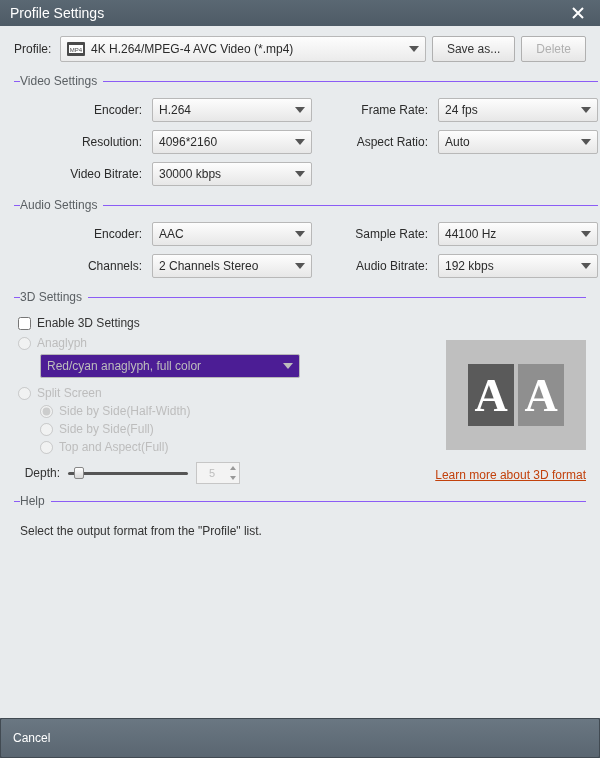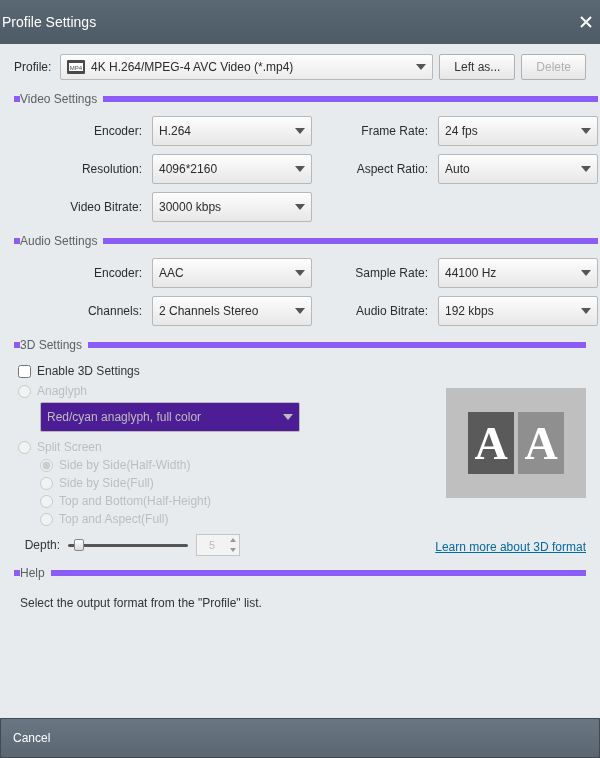--- a/index.html
+++ b/index.html
@@ -1,43 +1,43 @@
 <!DOCTYPE html>
 <html><head>
 <meta charset="utf-8">
 <style>
 * { box-sizing: border-box; margin: 0; padding: 0; font-family: "Segoe UI", Tahoma, sans-serif; }
 body { background: #e8ebed; width: 600px; height: 758px; overflow: hidden; font-size: 12px; color: #333; }
 
-.titlebar { height: 44px; background: linear-gradient(#5a6873,#4e5b66); color: #fff; display: flex; align-items: center; padding: 0 2px; }
+.titlebar { height: 26px; background: linear-gradient(#5a6873,#4e5b66); color: #fff; display: flex; align-items: center; padding: 0 10px; }
 .titlebar .title { flex: 1; font-size: 14px; }
 .titlebar .close { width: 24px; height: 24px; display: flex; align-items: center; justify-content: center; cursor: pointer; }
 .titlebar .close svg { width: 12px; height: 12px; }
 
 .content { padding: 10px 14px 0 14px; }
 
 .profile-row { display: flex; align-items: center; gap: 6px; margin-bottom: 12px; }
 .profile-row .plabel { width: 40px; text-align: left; color: #2b2b2b; }
 .profile-select { flex: 1; height: 26px; background: linear-gradient(#fdfdfd,#ebebeb); border: 1px solid #b8b8b8; border-radius: 2px; display: flex; align-items: center; padding: 0 6px; cursor: pointer; }
 .profile-select .fmt-icon { width: 18px; height: 14px; margin-right: 6px; }
 .profile-select .ptext { flex: 1; font-size: 12px; color: #2b2b2b; }
 .profile-select .chev { width: 10px; }
 
 .btn { height: 26px; padding: 0 14px; background: linear-gradient(#fdfdfd,#e6e6e6); border: 1px solid #b0b0b0; border-radius: 2px; font-size: 12px; cursor: pointer; color: #333; }
 .btn.disabled { color: #b0b0b0; cursor: default; }
 .btn.footer { background: linear-gradient(#6a7782,#5a6671); border: 1px solid #414a52; color: #fff; min-width: 70px; }
 .btn.footer.primary { background: linear-gradient(#6a7782,#5a6671); }
 
-fieldset { border: none; border-top: 6px solid #8b5cf6; padding: 10px 0 6px 0; margin-bottom: 6px; position: relative; }
+fieldset { border: none; border-top: 1px solid #8b5cf6; padding: 10px 0 6px 0; margin-bottom: 6px; position: relative; }
 legend { padding: 0 6px 0 0; color: #5a5f63; font-size: 12px; background: #e8ebed; margin-left: 6px; }
 
 .grid2 { display: grid; grid-template-columns: 130px 160px 110px 160px; row-gap: 8px; column-gap: 8px; align-items: center; }
 .grid2 .lbl { text-align: right; color: #2b2b2b; padding-right: 2px; }
 
-.dropdown { height: 30px; background: linear-gradient(#fdfdfd,#e7e7e7); border: 1px solid #b8b8b8; border-radius: 2px; display: flex; align-items: center; padding: 0 6px; cursor: pointer; }
+.dropdown { height: 24px; background: linear-gradient(#fdfdfd,#e7e7e7); border: 1px solid #b8b8b8; border-radius: 2px; display: flex; align-items: center; padding: 0 6px; cursor: pointer; }
 .dropdown .dtext { flex: 1; font-size: 12px; color: #2b2b2b; }
 .dropdown .chev, .profile-select .chev { fill: #555; }
 .dropdown.disabled { background: #4c1d95; color: #bdbdbd; cursor: default; }
 .dropdown.disabled .dtext { color: #bdbdbd; }
 
 .threeD-body { display: flex; gap: 20px; }
 .threeD-left { flex: 1; }
 .threeD-right { width: 140px; padding-top: 26px; }
 
 .chk-row { display: flex; align-items: center; gap: 6px; margin: 2px 0 6px 4px; }
@@ -59,21 +59,21 @@
 .spinner .sval { flex:1; text-align: center; color: #bdbdbd; font-size: 11px; }
 .spinner .arrows { width: 12px; height: 100%; display: flex; flex-direction: column; }
 .spinner .arrows div { flex:1; display:flex; align-items:center; justify-content:center; }
 .spinner .arrows svg { width:6px; height:4px; fill:#999; }
 
 .switch-row { display: flex; align-items: center; gap: 6px; margin-top: 10px; color: #bdbdbd; }
 .switch-row .sq { width: 12px; height: 12px; border:1px solid #bdbdbd; display:inline-flex; align-items:center; justify-content:center; }
 .switch-row .sq .fill { width:6px; height:6px; background:#bdbdbd; }
 
 .learn-link { text-align: right; margin-top: -16px; }
-.learn-link a { color: #0369a1; text-decoration: underline; cursor: pointer; font-size: 12px; margin-left: 20px; }
+.learn-link a { color: #c2410c; text-decoration: underline; cursor: pointer; font-size: 12px; margin-left: 20px; }
 
 .preview-box { width: 140px; height: 110px; background: #bfbfbf; display: flex; align-items: center; justify-content: center; gap: 4px; }
 .preview-box .A1 { width: 46px; height: 62px; background: #5a5a5a; color: #fff; font-size: 46px; font-weight: 600; display:flex; align-items:center; justify-content:center; font-family: Georgia, serif; }
 .preview-box .A2 { width: 46px; height: 62px; background: #8f8f8f; color: #fff; font-size: 46px; font-weight: 600; display:flex; align-items:center; justify-content:center; font-family: Georgia, serif; }
 
 .help-text { color: #333; margin: 6px 0 0 6px; }
 
 .footer { position: absolute; left:0; right:0; bottom:0; height: 40px; background: linear-gradient(#5a6671,#4e5a64); display:flex; align-items:center; padding: 0 12px; gap: 8px; }
 .footer .spacer { flex:1; }
 
@@ -99,21 +99,21 @@
       <svg class="fmt-icon" viewBox="0 0 18 14">
           <rect x="0" y="0" width="18" height="14" rx="1" fill="#4a4a4a"></rect>
           <rect x="2" y="3" width="14" height="8" fill="#fff"></rect>
           <text x="9" y="10" text-anchor="middle" font-size="6" fill="#4a4a4a" font-family="Arial">MP4</text>
         </svg>
       <span class="ptext">4K H.264/MPEG-4 AVC Video (*.mp4)</span>
       <svg class="chev" viewBox="0 0 10 6">
           <path d="M0 0 L5 6 L10 0 Z"></path>
         </svg>
     </div>
-    <button class="btn">Left as...</button>
+    <button class="btn">Save as...</button>
     <button class="btn disabled">Delete</button>
   </div>
 
   <fieldset>
     <legend>Video Settings</legend>
     <div class="grid2">
       <div class="lbl">Encoder:</div>
       <div class="dropdown">
           <span class="dtext">H.264</span>
           <svg class="chev" viewBox="0 0 10 6">
@@ -214,24 +214,20 @@
           <input type="radio" disabled="" style="">
           <span>Split Screen</span>
         </label>
         <label class="rad-row sub disabled">
           <input type="radio" disabled="" checked="" style="">
           <span>Side by Side(Half-Width)</span>
         </label>
         <label class="rad-row sub disabled">
           <input type="radio" disabled="" style="">
           <span>Side by Side(Full)</span>
-        </label>
-        <label class="rad-row sub disabled">
-          <input type="radio" disabled="" style="">
-          <span>Top and Bottom(Half-Height)</span>
         </label>
         <label class="rad-row sub disabled">
           <input type="radio" disabled="" style="">
           <span>Top and Aspect(Full)</span>
         </label>
 
         <div class="depth-row">
           <div class="dlabel">Depth:</div>
           <div class="slider">
             <div class="track"></div>

